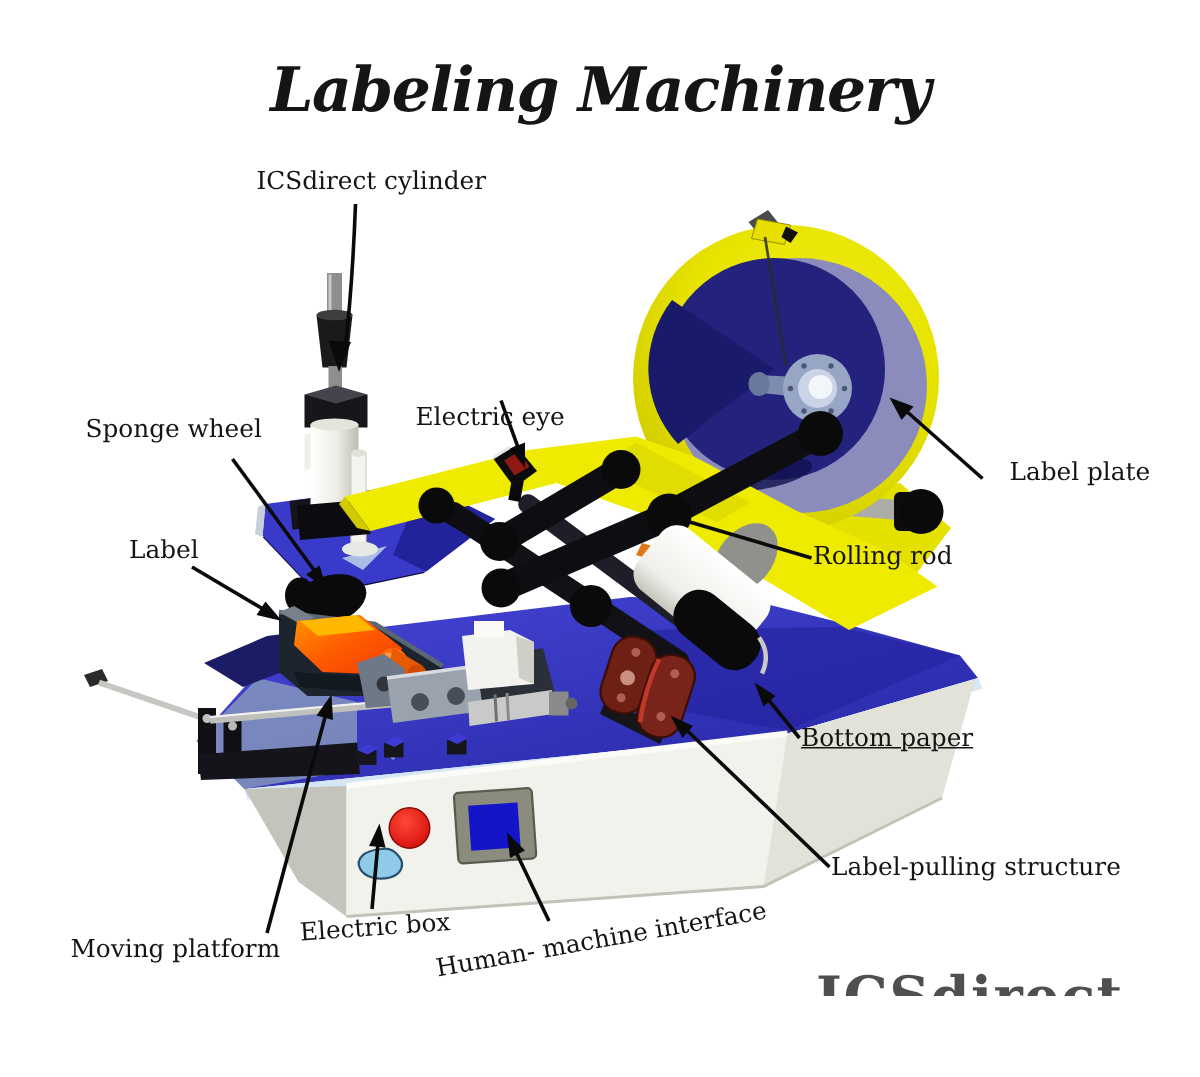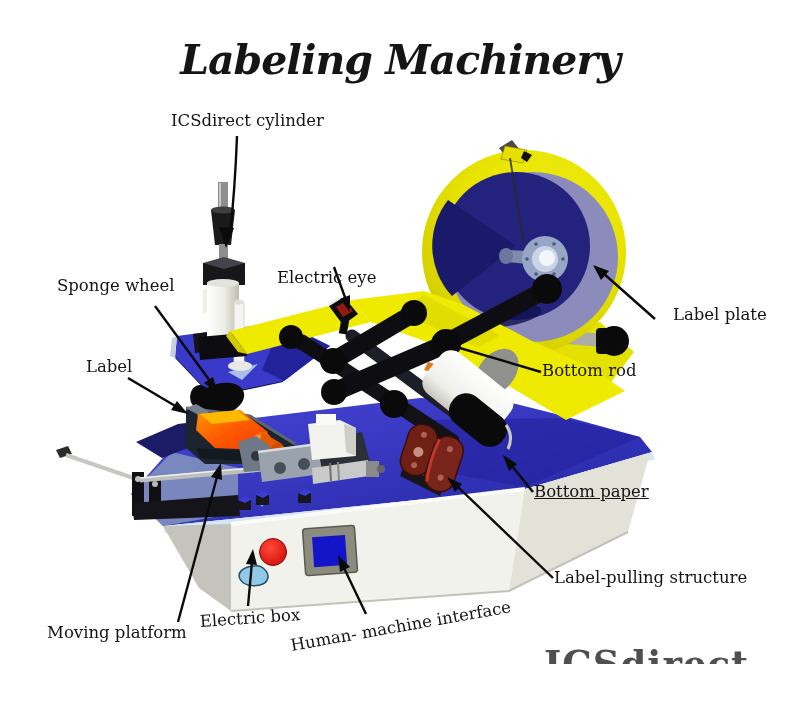--- a/index.html
+++ b/index.html
@@ -315,21 +315,21 @@
   </g>
 </svg>
 
 <div class="title">Labeling Machinery</div>
 
 <div class="lbl" id="lbl-0">ICSdirect cylinder</div>
 <div class="lbl" id="lbl-1">Electric eye</div>
 <div class="lbl" id="lbl-2">Sponge wheel</div>
 <div class="lbl" id="lbl-3">Label</div>
 <div class="lbl" id="lbl-4">Label plate</div>
-<div class="lbl" id="lbl-5">Bottom rod</div>
+<div class="lbl" id="lbl-5">Rolling rod</div>
 <div class="lbl" id="lbl-6">Bottom paper</div>
 <div class="lbl" id="lbl-8">Moving platform</div>
 <div class="lbl" id="lbl-7">Label-pulling structure</div>
 <div class="lbl rot4" id="lbl-9">Electric box</div>
 <div class="lbl rot10" id="lbl-10">Human- machine interface</div>
 
 <div class="watermark-clip">
   <span>ICSdirect</span>
 </div>
 

